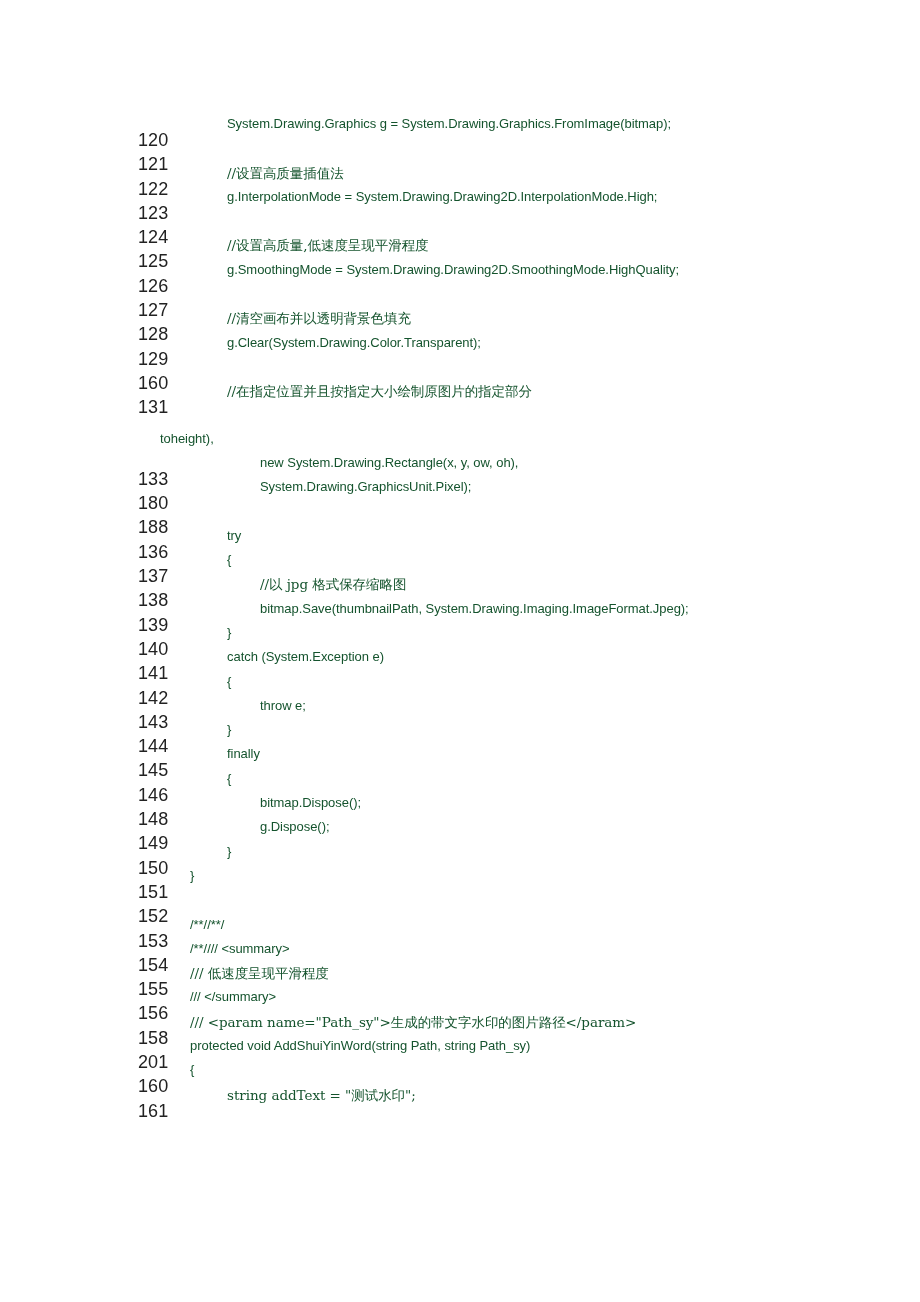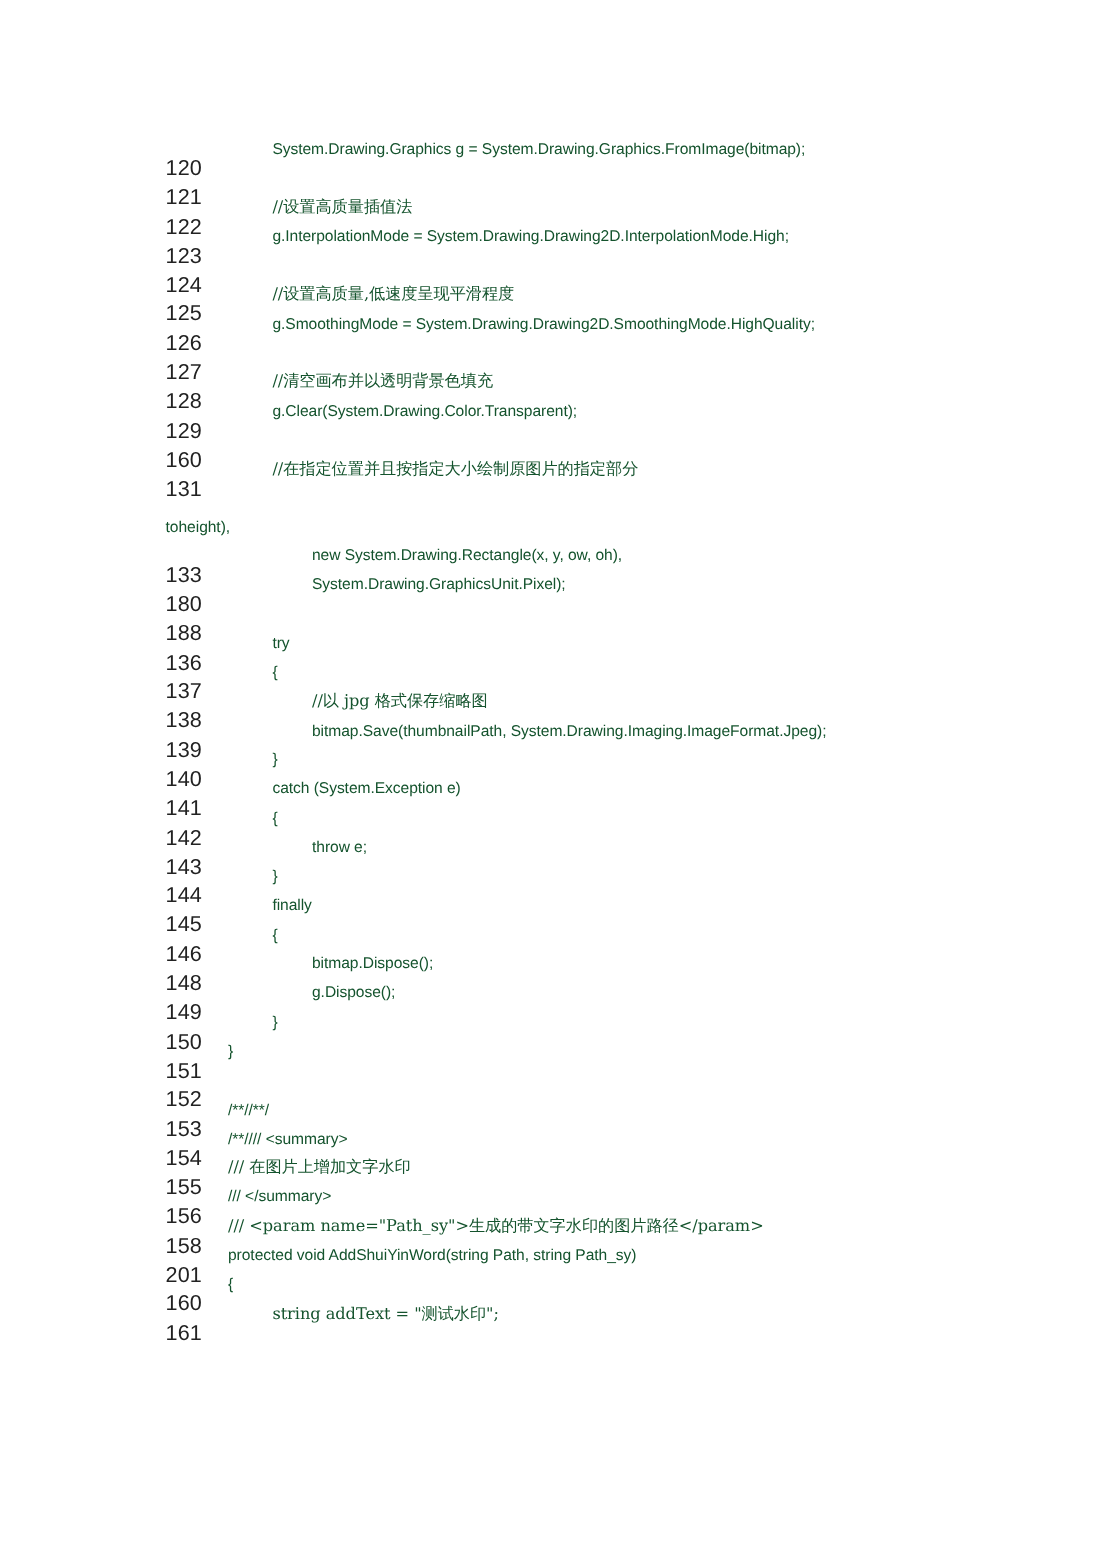--- a/index.html
+++ b/index.html
@@ -74,20 +74,21 @@
   }
 
   
   .wrap-line {
     position: relative;
     height: 24.3px;
     line-height: 24.3px;
     white-space: nowrap;
     font-size: 13px;
     color: #161616;
+    margin-left: 22px;
   }
   .wrap-line .code {
     left: 0;
   }
   .spacer-gap {
     height: 23px;
   }
 </style>
 </head>
 <body>
@@ -225,21 +226,21 @@
       <div class="code-line">
         <span class="ln">153</span>
         <span class="code i0">/**//**/</span>
       </div>
       <div class="code-line">
         <span class="ln">154</span>
         <span class="code i0">/**//// &lt;summary&gt;</span>
       </div>
       <div class="code-line">
         <span class="ln">155</span>
-        <span class="code i0 cjk">///  在图片上增加文字水印</span>
+        <span class="code i0 cjk">///  低速度呈现平滑程度</span>
       </div>
       <div class="code-line">
         <span class="ln">156</span>
         <span class="code i0">/// &lt;/summary&gt;</span>
       </div>
       <div class="code-line">
         <span class="ln">158</span>
         <span class="code i0 cjk">/// &lt;param name="Path_sy"&gt;生成的带文字水印的图片路径&lt;/param&gt;</span>
       </div>
       <div class="code-line">

